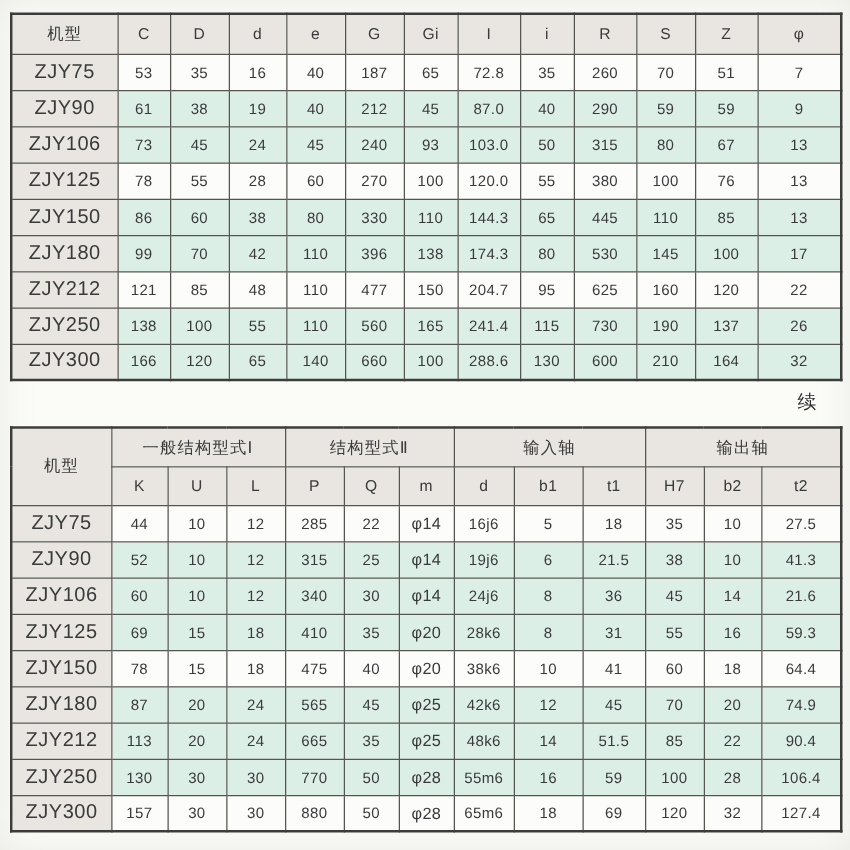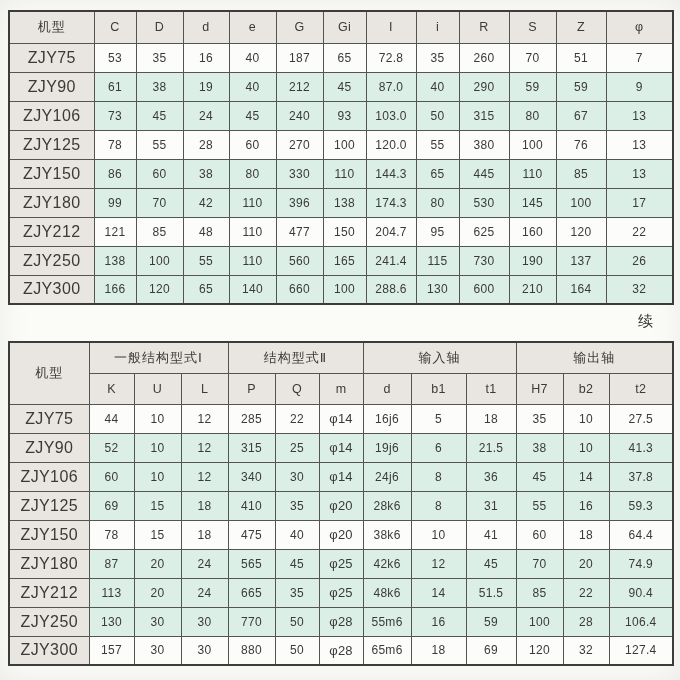--- a/index.html
+++ b/index.html
@@ -307,21 +307,21 @@
           <td>10</td>
           <td>12</td>
           <td>340</td>
           <td>30</td>
           <td class="phi-cell">φ14</td>
           <td>24j6</td>
           <td>8</td>
           <td>36</td>
           <td>45</td>
           <td>14</td>
-          <td>37.8</td>
+          <td>21.6</td>
         </tr>
         <tr class="shaded">
           <td class="model-cell">ZJY125</td>
           <td>69</td>
           <td>15</td>
           <td>18</td>
           <td>410</td>
           <td>35</td>
           <td class="phi-cell">φ20</td>
           <td>28k6</td>

